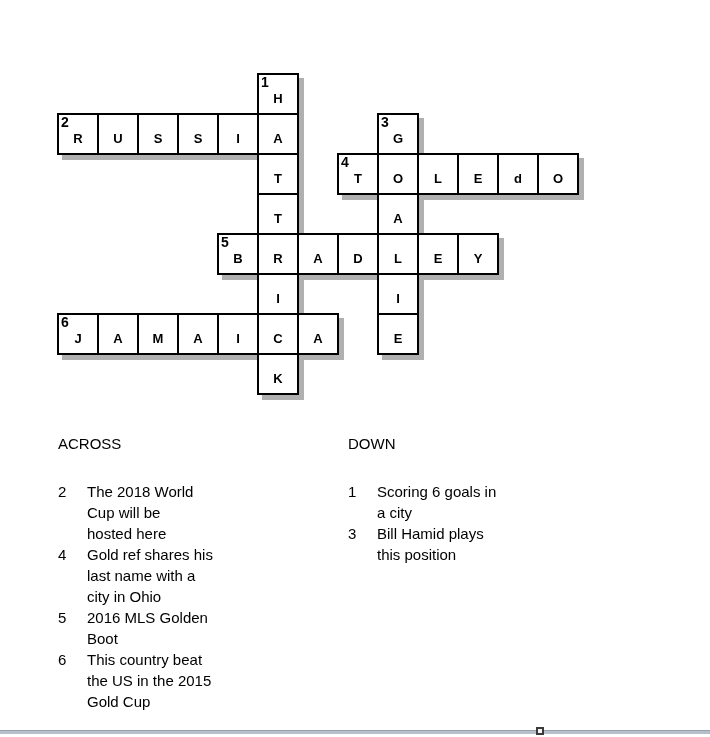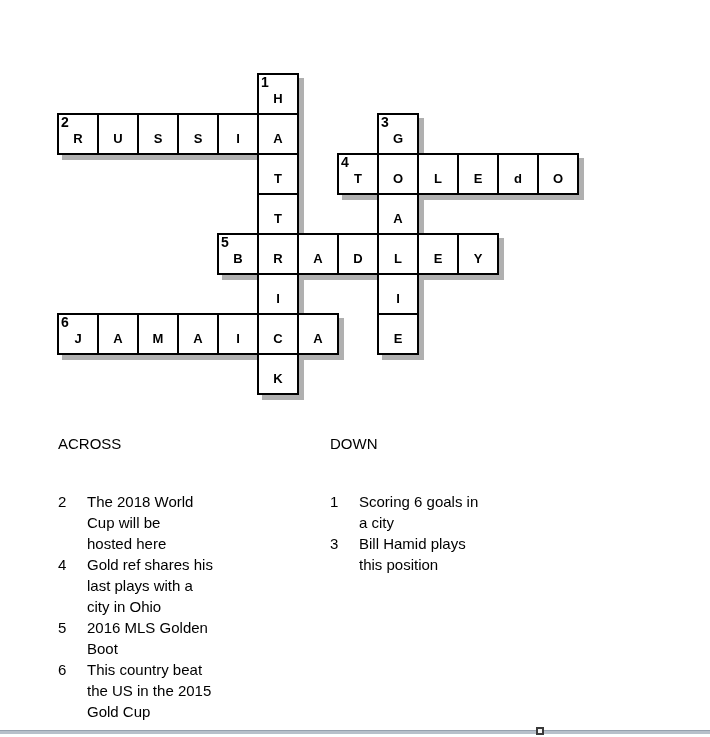--- a/index.html
+++ b/index.html
@@ -28,22 +28,22 @@
     padding-top: 8px; line-height: 13px;
   }
   .cellnum {
     position: absolute; top: 0px; left: 2px;
     font-size: 14px; font-weight: bold; line-height: 14px;
   }
 
   
   .clue-col { position: absolute; top: 433px; }
   #across-col { left: 58px; }
-  #down-col  { left: 330px; }
-  .clue-heading { font-size: 15px; line-height: 21px; height: 21px; margin-bottom: 37px; }
+  #down-col  { left: 348px; }
+  .clue-heading { font-size: 15px; line-height: 21px; height: 21px; margin-bottom: 27px; }
   .clue { display: flex; font-size: 15px; line-height: 21px; }
   .clue .num { width: 29px; flex: none; }
   .clue .txt div { white-space: nowrap; }
 
   
   #bottom-bar {
     position: absolute; left: 0; top: 730px;
     width: 710px; height: 4px;
     background: #b7c0ca;
     border-top: 1px solid #96a1ae;
@@ -201,21 +201,21 @@
         <div class="txt">
           <div>The 2018 World</div>
           <div>Cup will be</div>
           <div>hosted here</div>
         </div>
       </div>
       <div class="clue">
         <div class="num">4</div>
         <div class="txt">
           <div>Gold ref shares his</div>
-          <div>last plays with a</div>
+          <div>last name with a</div>
           <div>city in Ohio</div>
         </div>
       </div>
       <div class="clue">
         <div class="num">5</div>
         <div class="txt">
           <div>2016 MLS Golden</div>
           <div>Boot</div>
         </div>
       </div>

